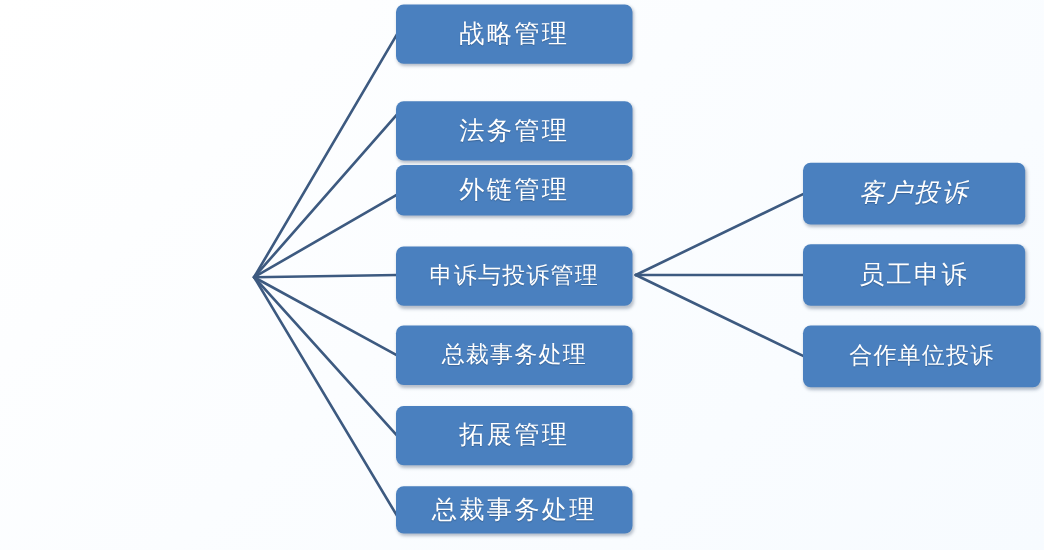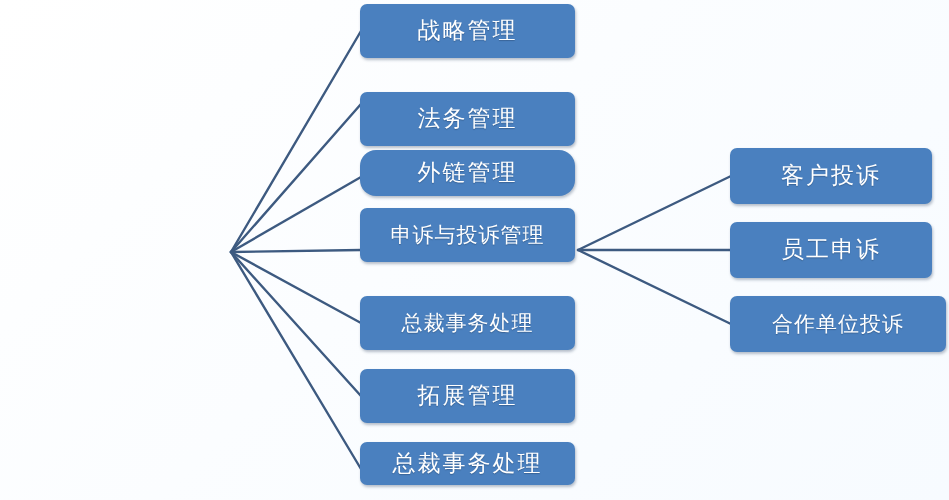--- a/index.html
+++ b/index.html
@@ -84,38 +84,38 @@
   </svg>
 
 
   <div id="level1-layer">
       <div class="node node-mid" style="left: 360px; top: 4px; width: 215px; height: 54px;">
         <span>战略管理</span>
       </div>
       <div class="node node-mid" style="left: 360px; top: 92px; width: 215px; height: 54px;">
         <span>法务管理</span>
       </div>
-      <div class="node node-mid" style="left: 360px; top: 150px; width: 215px; height: 46px; border-radius: 16px;">
+      <div class="node node-mid" style="left: 360px; top: 150px; width: 215px; height: 46px;">
         <span>外链管理</span>
       </div>
-      <div class="node node-mid long" style="left: 360px; top: 208px; width: 215px; height: 54px;">
+      <div class="node node-mid long" style="left: 360px; top: 224px; width: 215px; height: 54px;">
         <span>申诉与投诉管理</span>
       </div>
       <div class="node node-mid long" style="left: 360px; top: 296px; width: 215px; height: 54px;">
         <span>总裁事务处理</span>
       </div>
       <div class="node node-mid" style="left: 360px; top: 369px; width: 215px; height: 54px;">
         <span>拓展管理</span>
       </div>
       <div class="node node-mid" style="left: 360px; top: 442px; width: 215px; height: 43px;">
         <span>总裁事务处理</span>
       </div>
     </div>
   <div id="level2-layer">
-      <div class="node node-leaf" style="left: 730px; top: 148px; width: 202px; height: 56px;">
+      <div class="node node-leaf" style="left: 730px; top: 148px; width: 202px; height: 56px; font-style: italic;">
         <span>客户投诉</span>
       </div>
       <div class="node node-leaf" style="left: 730px; top: 222px; width: 202px; height: 56px;">
         <span>员工申诉</span>
       </div>
       <div class="node node-leaf long" style="left: 730px; top: 296px; width: 216px; height: 56px;">
         <span>合作单位投诉</span>
       </div>
     </div>
 

